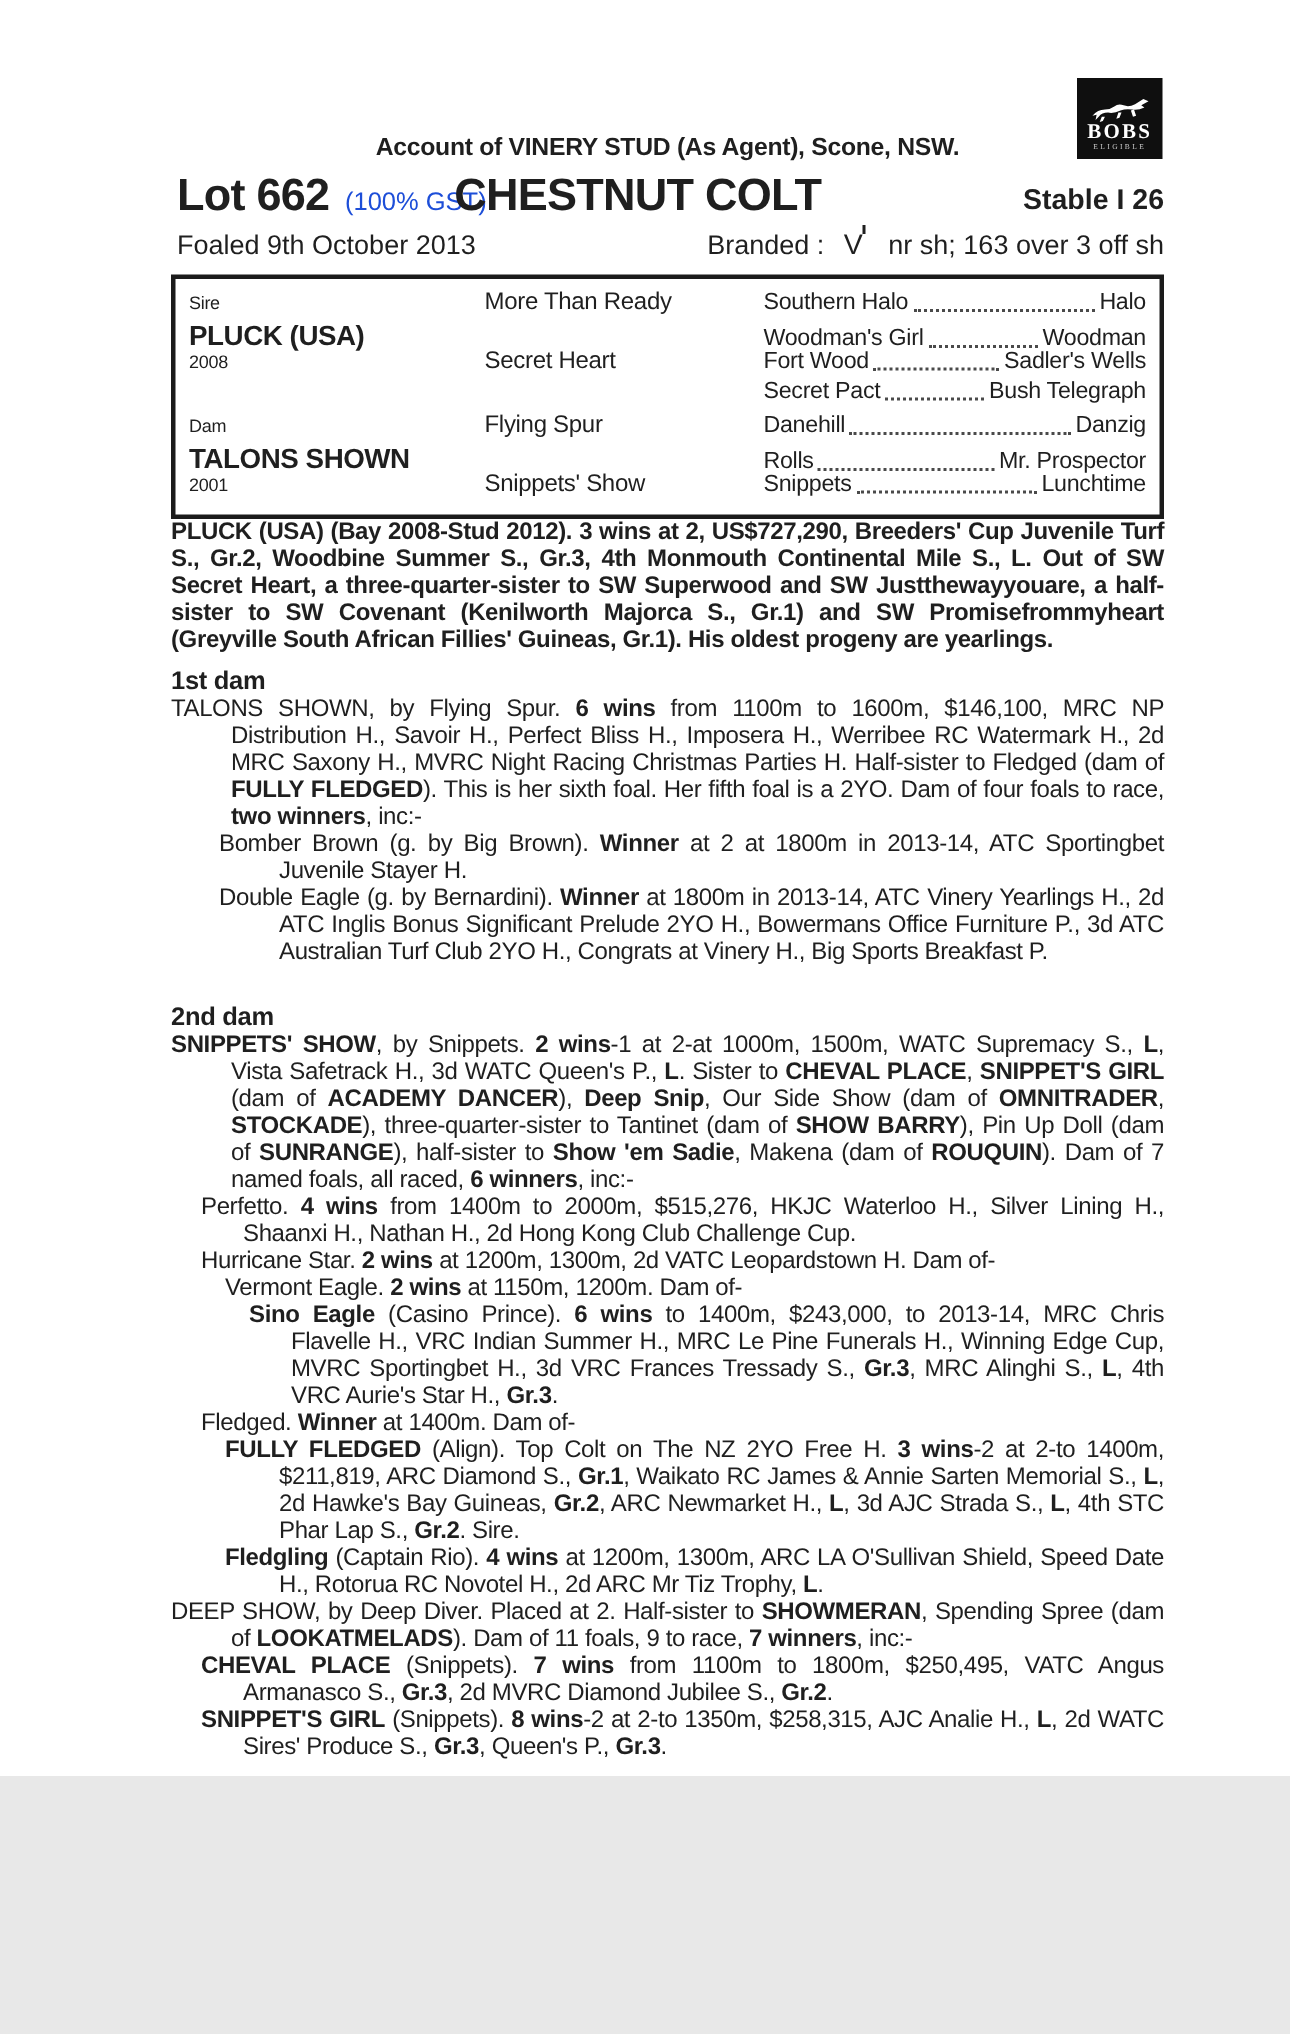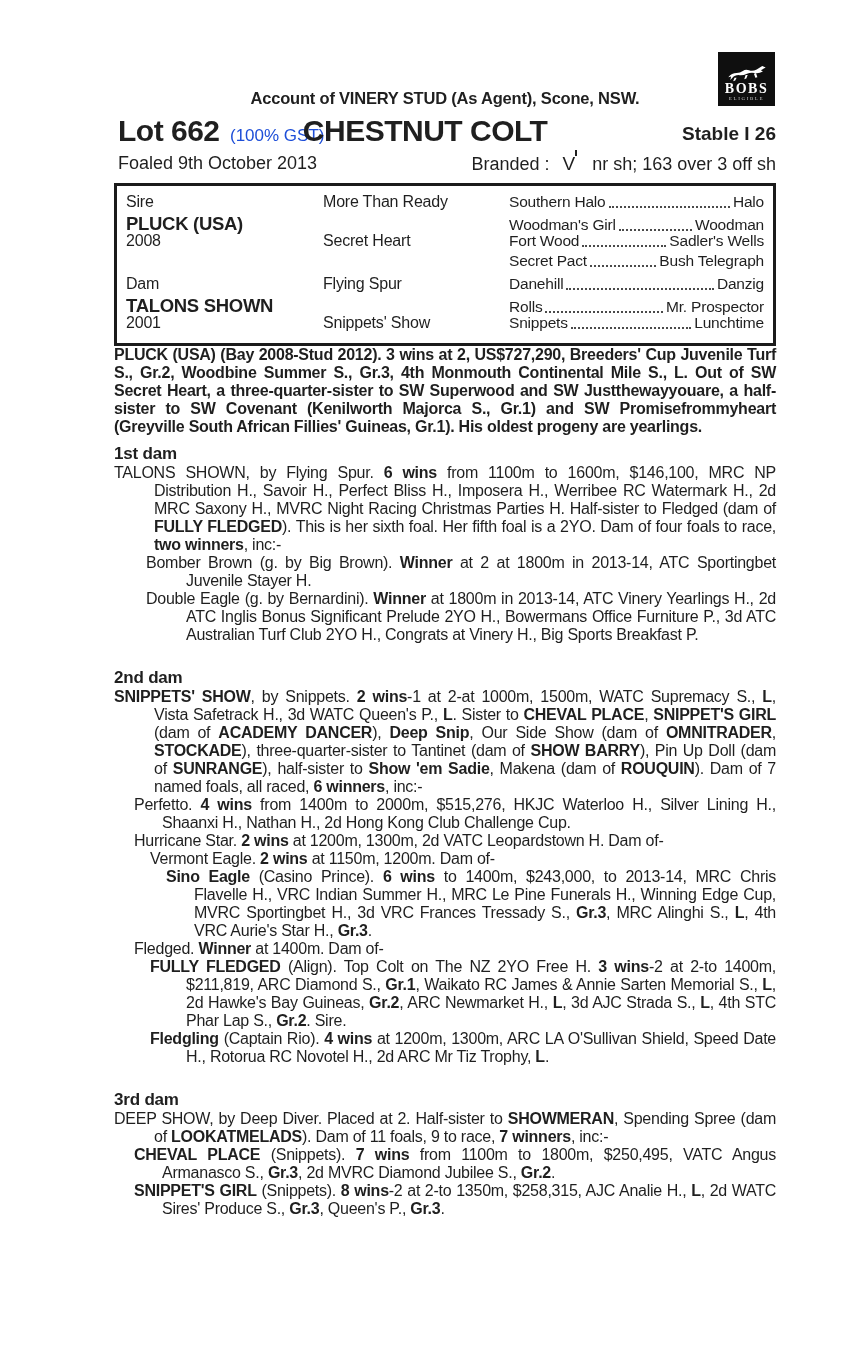--- a/index.html
+++ b/index.html
@@ -1,17 +1,17 @@
 <!DOCTYPE html>
 <html><head>
 <meta charset="utf-8">
 <style>
   html,body { margin:0; padding:0; background:#e8e8e8; }
   .page {
-    position:relative; width:860px; height:1356px; background:#ffffff;
+    position:relative; width:860px; height:1184px; background:#ffffff;
     color:#1f1f1f; font-family:"Liberation Sans","DejaVu Sans",sans-serif;
     margin:0 auto; overflow:hidden;
   }
   .content { position:absolute; left:114px; top:0; width:662px; }
 
   
   .account-line { text-align:center; font-weight:bold; font-size:16.5px; margin-top:89px; letter-spacing:-0.2px; }
   .lot-line { position:relative; height:37px; margin-top:3px; }
   .lot-left { position:absolute; left:4px; bottom:0; white-space:nowrap; }
   .lot-label { font-size:30px; font-weight:bold; letter-spacing:-0.5px; }
@@ -20,21 +20,21 @@
   .lot-stable { position:absolute; right:0; bottom:3px; font-size:19px; font-weight:bold; }
   .foaled-line { display:flex; justify-content:space-between; align-items:flex-start; margin-top:5px; font-size:18px; padding-left:4px;gap:44px; }
   .brand-group { white-space:nowrap; }
   .brand-mark { font-size:19px; font-weight:500; position:relative; margin:0 12px 0 8px; }
   .brand-mark::after { content:""; position:absolute; top:-3px; right:-2px; width:2px; height:6px; background:#1f1f1f; }
 
   
   .ped-box { margin-top:8px; border:3px solid #1b1b1b; padding:7px 9px 9px 9px; }
   .ped-row { display:flex; align-items:baseline; height:19.5px; }
   .ped-gap { margin-top:4px; }
-  .ped-c1 { width:197px; font-size:16px; letter-spacing:-0.2px; }
+  .ped-c1 { width:197px; font-size:12px; letter-spacing:-0.2px; }
   .ped-bold { font-size:18.5px; font-weight:bold; letter-spacing:-0.3px; }
   .ped-c2 { width:186px; font-size:16px; letter-spacing:-0.2px; }
   .ped-c3 { flex:1; display:flex; align-items:baseline; font-size:15.5px; letter-spacing:-0.2px; }
   .dots { flex:1; border-bottom:2px dotted #4a4a4a; margin:0 3px; align-self:flex-end; margin-bottom:3px; min-width:10px; }
 
   
   .sire-summary { margin-top:14px; font-weight:bold; font-size:16.5px; line-height:18px; text-align:justify; letter-spacing:-0.3px; }
   .sec-heading { font-weight:bold; font-size:17px; line-height:20px; margin-top:24px; letter-spacing:-0.2px; }
   .body-root .sec-heading:first-child { margin-top:8px; }
   .para { margin:0; font-size:16px; line-height:18px; text-align:justify; letter-spacing:-0.25px; }
@@ -166,20 +166,19 @@
         <p class="para p-foal1"><span>Double Eagle (g. by Bernardini). </span><span class="b">Winner</span><span> at 1800m in 2013-14, ATC Vinery Yearlings H., 2d ATC Inglis Bonus Significant Prelude 2YO H., Bowermans Office Furniture P., 3d ATC Australian Turf Club 2YO H., Congrats at Vinery H., Big Sports Breakfast P.</span></p>
         <div class="sec-heading">2nd dam</div>
         <p class="para p-dam"><span class="b">SNIPPETS' SHOW</span><span>, by Snippets. </span><span class="b">2 wins</span><span>-1 at 2-at 1000m, 1500m, WATC Supremacy S., </span><span class="b">L</span><span>, Vista Safetrack H., 3d WATC Queen's P., </span><span class="b">L</span><span>. Sister to </span><span class="b">CHEVAL PLACE</span><span>, </span><span class="b">SNIPPET'S GIRL</span><span> (dam of </span><span class="b">ACADEMY DANCER</span><span>), </span><span class="b">Deep Snip</span><span>, Our Side Show (dam of </span><span class="b">OMNITRADER</span><span>, </span><span class="b">STOCKADE</span><span>), three-quarter-sister to Tantinet (dam of </span><span class="b">SHOW BARRY</span><span>), Pin Up Doll (dam of </span><span class="b">SUNRANGE</span><span>), half-sister to </span><span class="b">Show 'em Sadie</span><span>, Makena (dam of </span><span class="b">ROUQUIN</span><span>). Dam of 7 named foals, all raced, </span><span class="b">6 winners</span><span>, inc:-</span></p>
         <p class="para p-foal2"><span>Perfetto. </span><span class="b">4 wins</span><span> from 1400m to 2000m, $515,276, HKJC Waterloo H., Silver Lining H., Shaanxi H., Nathan H., 2d Hong Kong Club Challenge Cup.</span></p>
         <p class="para p-foal2"><span>Hurricane Star. </span><span class="b">2 wins</span><span> at 1200m, 1300m, 2d VATC Leopardstown H. Dam of-</span></p>
         <p class="para p-foal3"><span>Vermont Eagle. </span><span class="b">2 wins</span><span> at 1150m, 1200m. Dam of-</span></p>
         <p class="para p-foal4"><span class="b">Sino Eagle</span><span> (Casino Prince). </span><span class="b">6 wins</span><span> to 1400m, $243,000, to 2013-14, MRC Chris Flavelle H., VRC Indian Summer H., MRC Le Pine Funerals H., Winning Edge Cup, MVRC Sportingbet H., 3d VRC Frances Tressady S., </span><span class="b">Gr.3</span><span>, MRC Alinghi S., </span><span class="b">L</span><span>, 4th VRC Aurie's Star H., </span><span class="b">Gr.3</span><span>.</span></p>
         <p class="para p-foal2"><span>Fledged. </span><span class="b">Winner</span><span> at 1400m. Dam of-</span></p>
         <p class="para p-foal3b"><span class="b">FULLY FLEDGED</span><span> (Align). Top Colt on The NZ 2YO Free H. </span><span class="b">3 wins</span><span>-2 at 2-to 1400m, $211,819, ARC Diamond S., </span><span class="b">Gr.1</span><span>, Waikato RC James &amp; Annie Sarten Memorial S., </span><span class="b">L</span><span>, 2d Hawke's Bay Guineas, </span><span class="b">Gr.2</span><span>, ARC Newmarket H., </span><span class="b">L</span><span>, 3d AJC Strada S., </span><span class="b">L</span><span>, 4th STC Phar Lap S., </span><span class="b">Gr.2</span><span>. Sire.</span></p>
         <p class="para p-foal3b"><span class="b">Fledgling</span><span> (Captain Rio). </span><span class="b">4 wins</span><span> at 1200m, 1300m, ARC LA O'Sullivan Shield, Speed Date H., Rotorua RC Novotel H., 2d ARC Mr Tiz Trophy, </span><span class="b">L</span><span>.</span></p>
-        <div class="sec-heading">3rd dam</div>
         <p class="para p-dam"><span>DEEP SHOW, by Deep Diver. Placed at 2. Half-sister to </span><span class="b">SHOWMERAN</span><span>, Spending Spree (dam of </span><span class="b">LOOKATMELADS</span><span>). Dam of 11 foals, 9 to race, </span><span class="b">7 winners</span><span>, inc:-</span></p>
         <p class="para p-foal2"><span class="b">CHEVAL PLACE</span><span> (Snippets). </span><span class="b">7 wins</span><span> from 1100m to 1800m, $250,495, VATC Angus Armanasco S., </span><span class="b">Gr.3</span><span>, 2d MVRC Diamond Jubilee S., </span><span class="b">Gr.2</span><span>.</span></p>
         <p class="para p-foal2"><span class="b">SNIPPET'S GIRL</span><span> (Snippets). </span><span class="b">8 wins</span><span>-2 at 2-to 1350m, $258,315, AJC Analie H., </span><span class="b">L</span><span>, 2d WATC Sires' Produce S., </span><span class="b">Gr.3</span><span>, Queen's P., </span><span class="b">Gr.3</span><span>.</span></p>
       </div>
 
   </div>
 </div>
 
 </body></html>

